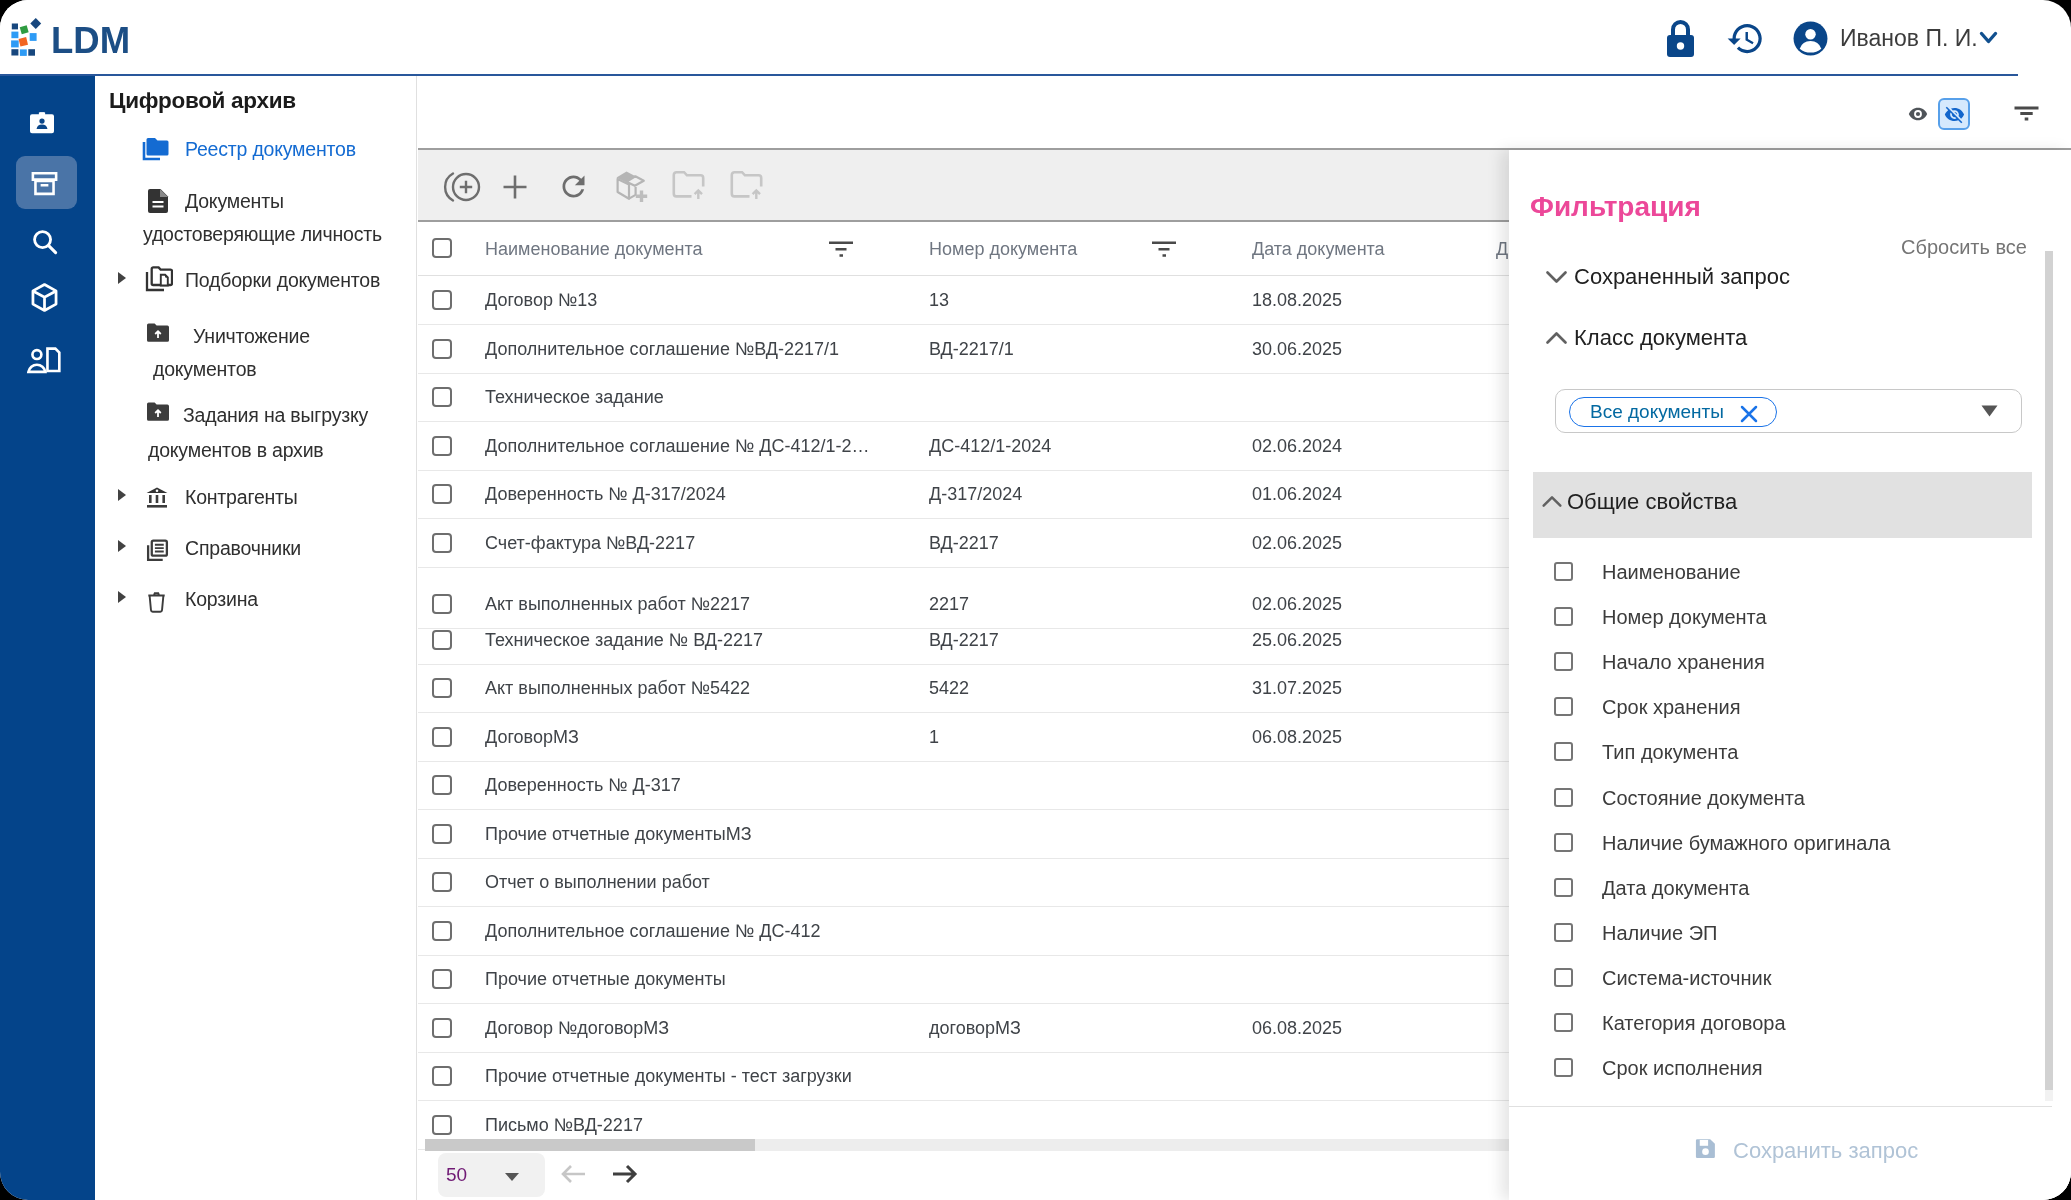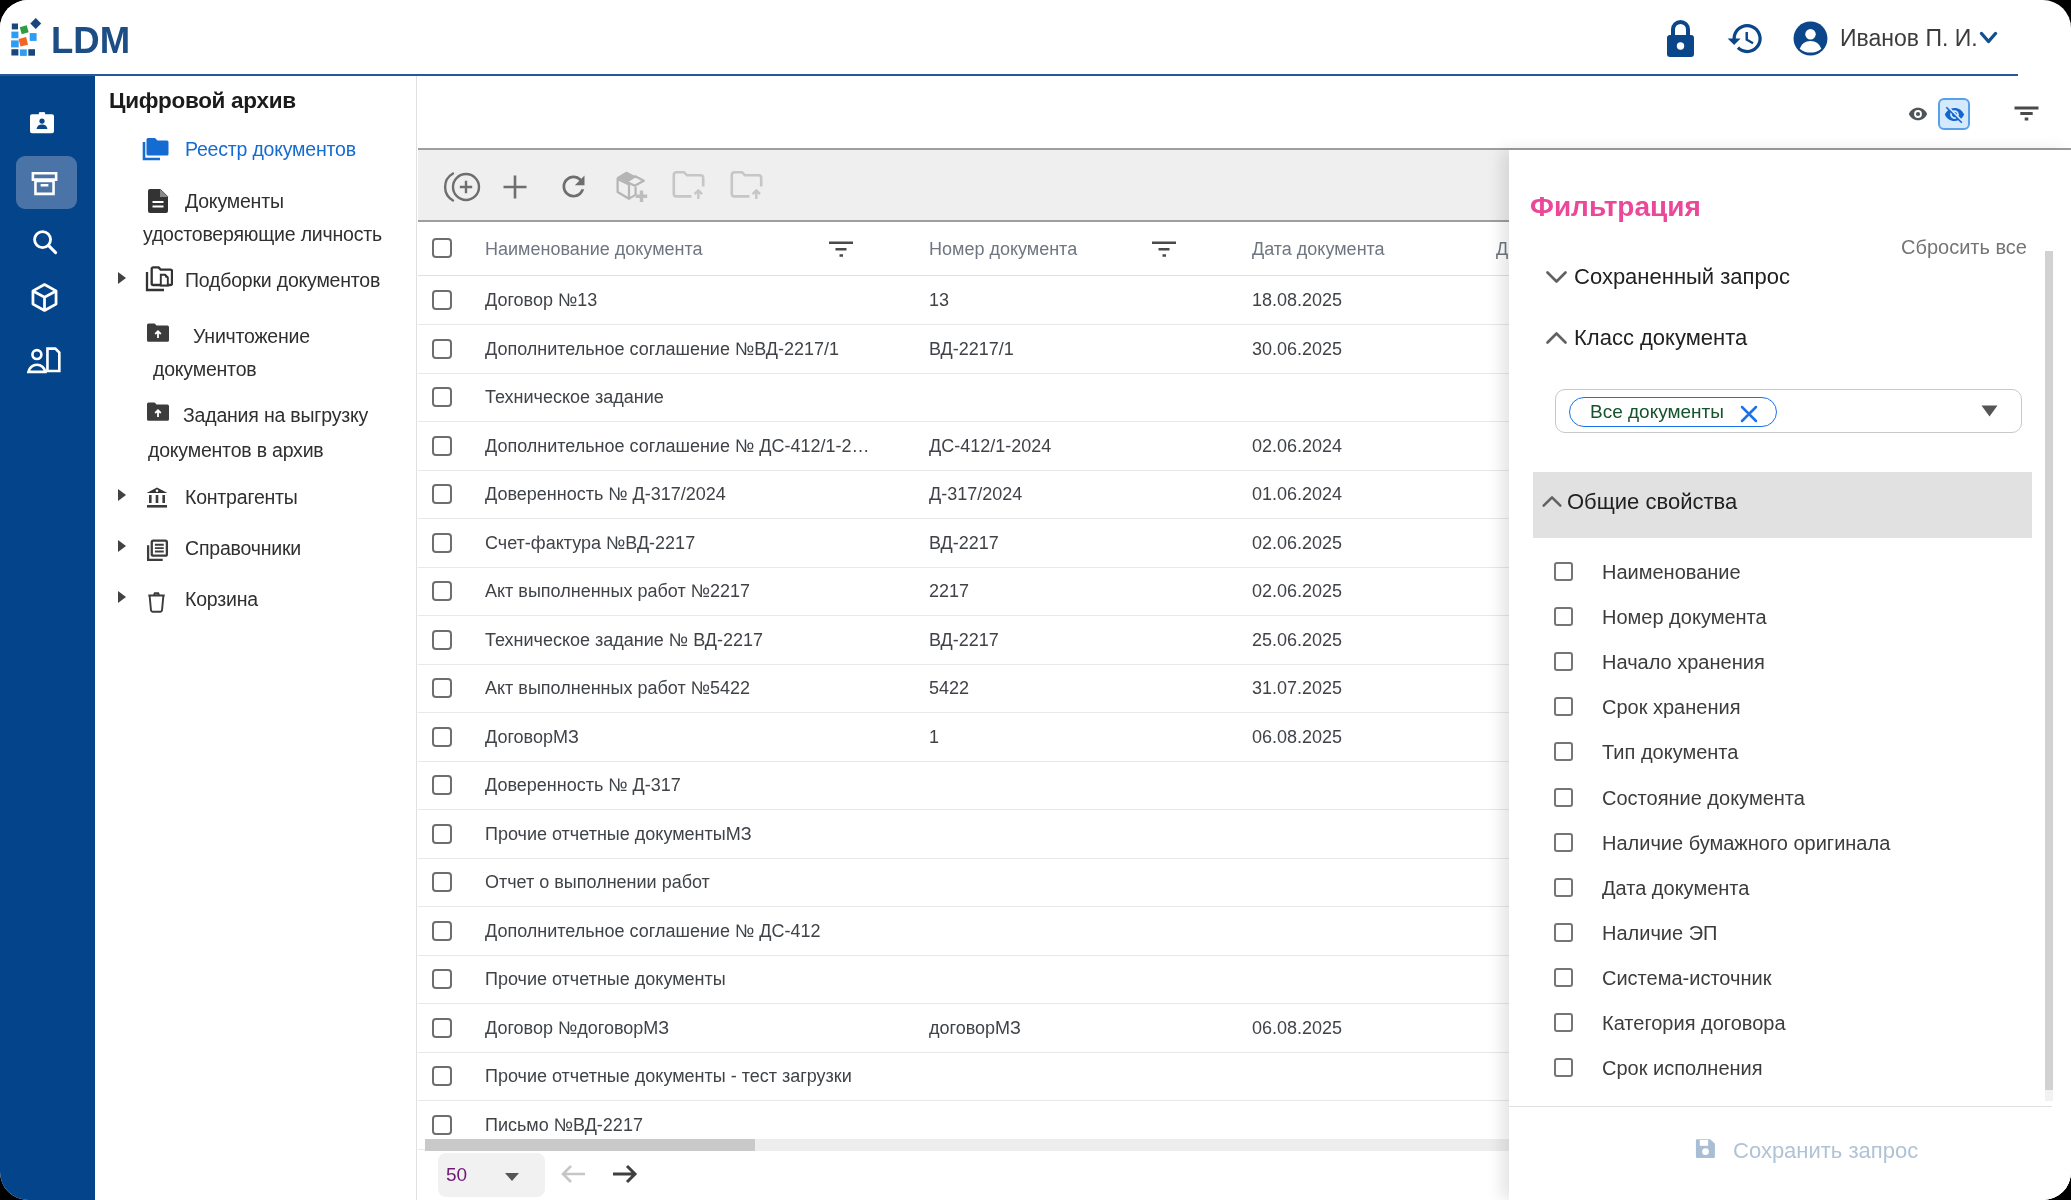--- a/index.html
+++ b/index.html
@@ -270,21 +270,21 @@
       <div class="cell" style="left:67px;">Доверенность № Д-317/2024</div>
       <div class="cell" style="left:511px;">Д-317/2024</div>
       <div class="cell" style="left:834px;">01.06.2024</div>
     </div>
     <div class="row" style="top:442.5px;">
       <div class="cb" style="left:14px; top:14px;"></div>
       <div class="cell" style="left:67px;">Счет-фактура №ВД-2217</div>
       <div class="cell" style="left:511px;">ВД-2217</div>
       <div class="cell" style="left:834px;">02.06.2025</div>
     </div>
-    <div class="row" style="top:491.0px;padding-left:12px;">
+    <div class="row" style="top:504px;padding-left:12px;">
       <div class="cb" style="left:14px; top:14px;"></div>
       <div class="cell" style="left:67px;">Акт выполненных работ №2217</div>
       <div class="cell" style="left:511px;">2217</div>
       <div class="cell" style="left:834px;">02.06.2025</div>
     </div>
     <div class="row" style="top:539.5px;">
       <div class="cb" style="left:14px; top:14px;"></div>
       <div class="cell" style="left:67px;">Техническое задание № ВД-2217</div>
       <div class="cell" style="left:511px;">ВД-2217</div>
       <div class="cell" style="left:834px;">25.06.2025</div>
@@ -376,21 +376,21 @@
     </svg>
     <div class="fsec" style="left:65px; top:114px;">Сохраненный запрос</div>
 
     <svg class="abs" style="left:36px; top:181px;" width="23" height="14" viewBox="0 0 23 14">
       <path d="M2.5 11.5 L11.5 2.5 L20.5 11.5" fill="none" stroke="#616161" stroke-width="2.7" stroke-linecap="round" stroke-linejoin="round"></path>
     </svg>
     <div class="fsec" style="left:65px; top:175px;">Класс документа</div>
 
     <div class="abs" style="left:46px; top:239px; width:467px; height:44px; border:1px solid #c8c8c8; border-radius:10px;"></div>
     <div class="abs" style="left:60px; top:247px; width:208px; height:30px; border:1.5px solid #1a73e8; border-radius:16px;"></div>
-    <div class="abs" style="left:81px; top:251px; font-size:19px; color:#14532d;">Все документы</div>
+    <div class="abs" style="left:81px; top:251px; font-size:19px; color:#0369a1;">Все документы</div>
     <svg class="abs" style="left:230px; top:254px;" width="20" height="20" viewBox="0 0 20 20">
       <path d="M3 3 L17 17 M17 3 L3 17" stroke="#1a73e8" stroke-width="2.5" stroke-linecap="round"></path>
     </svg>
     <svg class="abs" style="left:471px; top:254px;" width="19" height="14" viewBox="0 0 19 14">
         <path d="M1.5 1.5 L9.5 12.5 L17.5 1.5z" fill="#555"></path>
       </svg>
 
     <div class="abs" style="left:536px; top:101px; width:8px; height:850px; background:#f2f2f2;"></div>
     <div class="abs" style="left:536px; top:101px; width:8px; height:839px; background:#d2d2d2;"></div>
 

